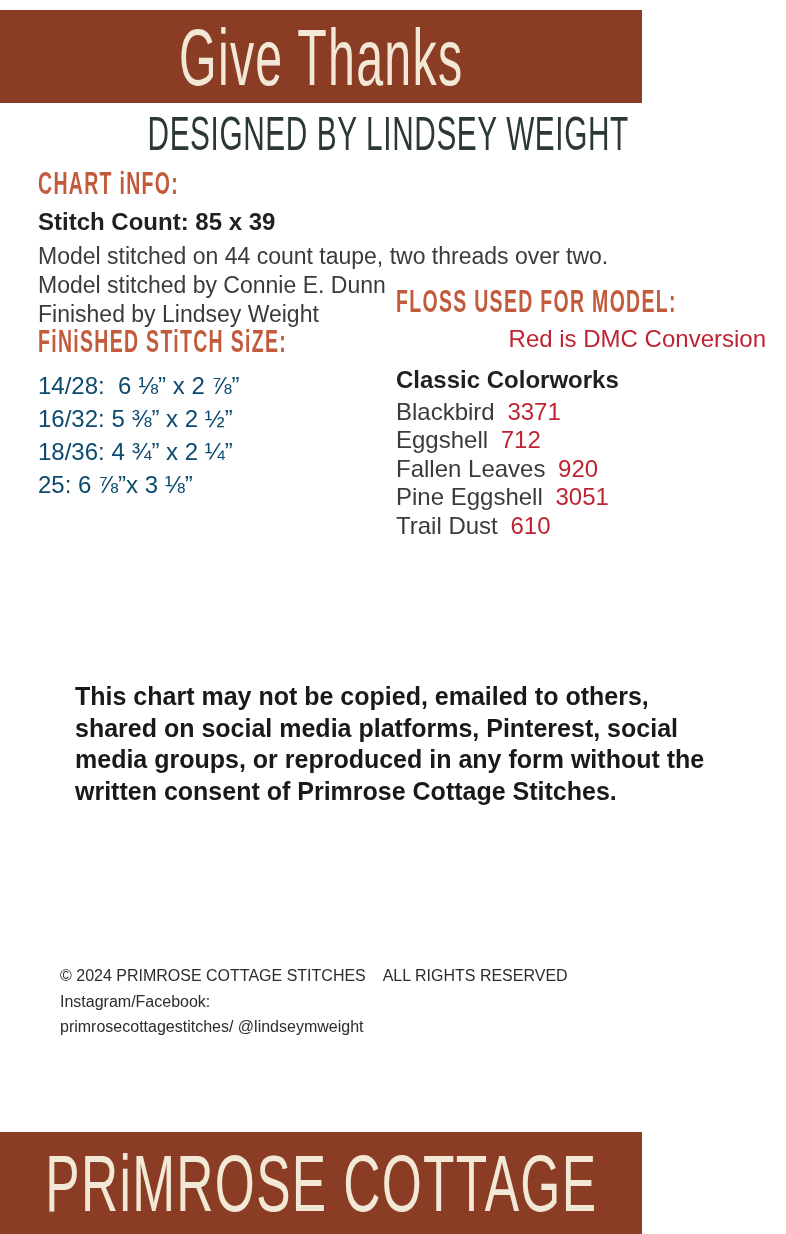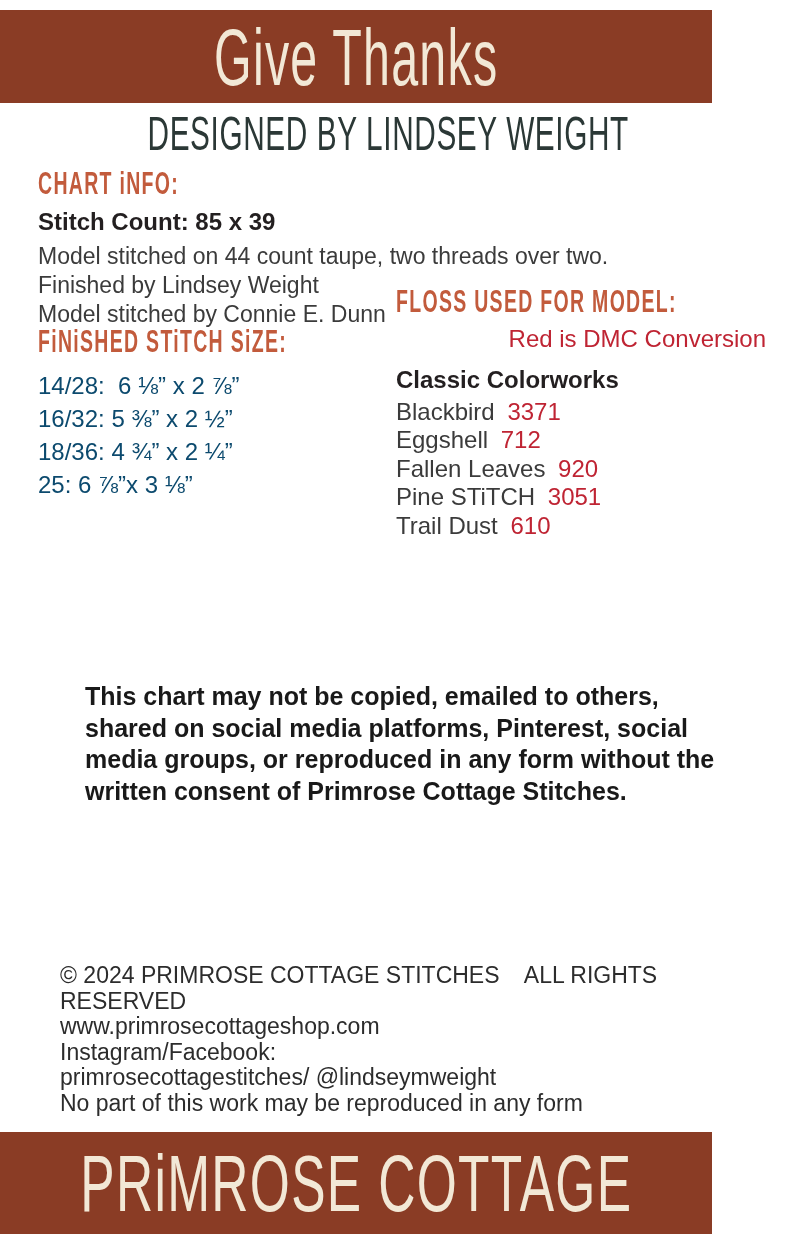--- a/index.html
+++ b/index.html
@@ -11,21 +11,21 @@
     background: #ffffff;
     overflow: hidden;
     font-family: "Liberation Sans", sans-serif;
     color: #3b3b3b;
   }
 
   
   .banner {
     position: absolute;
     left: 0;
-    width: 712px;
+    width: 642px;
     background: #8a3c25;
     display: flex;
     align-items: center;
     justify-content: center;
   }
   .banner-top    { top: 10px;   height: 93px;  }
   .banner-bottom { top: 1132px; height: 102px; }
   .banner-title {
     color: #f2e8d6;
     font-size: 78px;
@@ -120,39 +120,39 @@
     margin: 0;
     line-height: 28.5px;
     color: #3b3b3b;
   }
   .floss-line .floss-name { margin-right: 6px; }
   .floss-line .floss-num  { color: #bf2433; }
 
   
   .copyright {
     position: absolute;
-    left: 85px;
+    left: 75px;
     top: 681px;
     width: 655px;
     font-size: 25px;
     font-weight: bold;
     line-height: 31.5px;
     color: #191919;
     margin: 0;
   }
 
   
   .footer-info {
     position: absolute;
     left: 60px;
     top: 963px;
     width: 640px;
   }
   .footer-info p {
-    font-size: 23px;
+    font-size: 16px;
     line-height: 25.5px;
     margin: 0;
     color: #2c2c2c;
     white-space: pre-wrap;
   }
 </style>
 </head>
 <body>
 
 <div class="page">
@@ -162,22 +162,22 @@
   </header>
 
   <div class="designed-by-wrap">
     <div class="designed-by">DESIGNED BY LINDSEY WEIGHT</div>
   </div>
 
   <section class="chart-info">
     <h2 class="hand-heading">CHART iNFO:</h2>
     <p class="stitch-count">Stitch Count: 85 x 39</p>
     <p class="body-line">Model stitched on 44 count taupe, two threads over two.</p>
+    <p class="body-line">Model stitched by Connie E. Dunn</p>
     <p class="body-line">Finished by Lindsey Weight</p>
-    <p class="body-line">Model stitched by Connie E. Dunn</p>
   </section>
 
   <section class="stitch-size">
     <h2 class="hand-heading">FiNiSHED STiTCH SiZE:</h2>
     <p class="size-line">14/28:  6 ⅛” x 2 ⅞”</p>
     <p class="size-line">16/32: 5 ⅜” x 2 ½”</p>
     <p class="size-line">18/36: 4 ¾” x 2 ¼”</p>
     <p class="size-line">25: 6 ⅞”x 3 ⅛”</p>
   </section>
 
@@ -192,36 +192,34 @@
     </p>
     <p class="floss-line">
       <span class="floss-name">Eggshell</span>
       <span class="floss-num">712</span>
     </p>
     <p class="floss-line">
       <span class="floss-name">Fallen Leaves</span>
       <span class="floss-num">920</span>
     </p>
     <p class="floss-line">
-      <span class="floss-name">Pine STiTCH</span>
+      <span class="floss-name">Pine Eggshell</span>
       <span class="floss-num">3051</span>
     </p>
     <p class="floss-line">
       <span class="floss-name">Trail Dust</span>
       <span class="floss-num">610</span>
     </p>
   </section>
 
   <p class="copyright">This chart may not be copied, emailed to others, shared on social media platforms, Pinterest, social media groups, or reproduced in any form without the written consent of Primrose Cottage Stitches.</p>
 
   <div class="footer-info">
     <p>© 2024 PRIMROSE COTTAGE STITCHES    ALL RIGHTS RESERVED</p>
-    <p>www.primrosecottageshop.com</p>
     <p>Instagram/Facebook:</p>
     <p>primrosecottagestitches/ @lindseymweight</p>
-    <p>No part of this work may be reproduced in any form</p>
   </div>
 
   <footer class="banner banner-bottom">
     <div class="banner-title">PRiMROSE COTTAGE</div>
   </footer>
 
 </div>
 
 </body></html>

